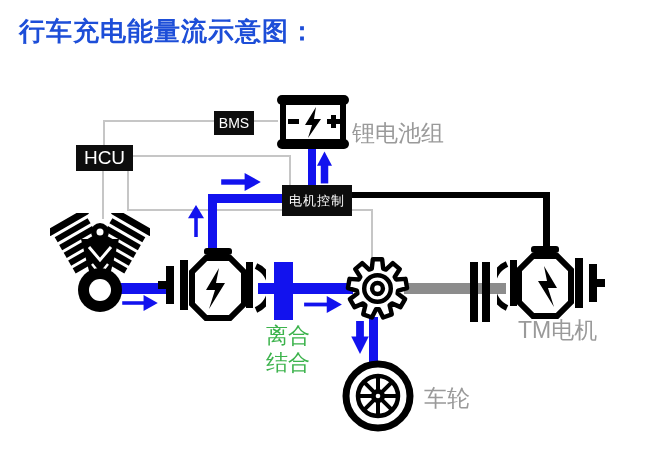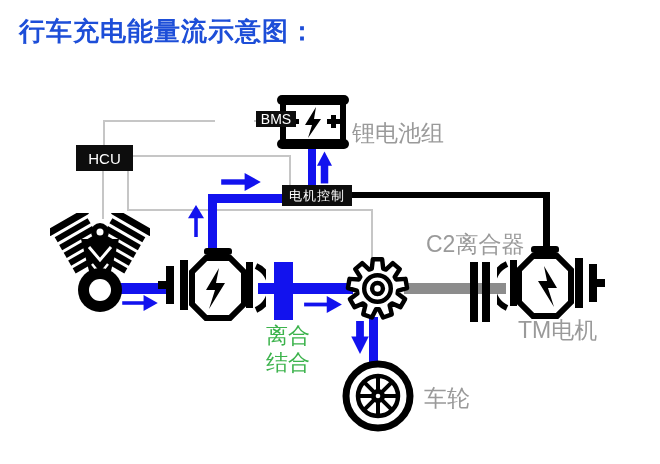--- a/index.html
+++ b/index.html
@@ -29,23 +29,23 @@
   
   .arrow{z-index:3;}
   .arrow svg polygon,.arrow svg rect{fill:var(--blue);}
   
   .icon{z-index:4;}
   
   .chipbox{
     background:#0d0d0d;color:#fff;display:flex;align-items:center;justify-content:center;
     z-index:5;font-family:"Liberation Sans","DejaVu Sans",sans-serif;
   }
-  .bms{left:214px;top:111px;width:40px;height:16px;font-size:14px;margin-left:42px;}
-  .hcu{left:76px;top:145px;width:57px;height:26px;font-size:15px;}
-  .mcu{left:282px;top:185px;width:70px;height:21px;font-size:13px;letter-spacing:1px;}
+  .bms{left:214px;top:111px;width:40px;height:24px;font-size:14px;}
+  .hcu{left:76px;top:145px;width:57px;height:26px;font-size:19px;}
+  .mcu{left:282px;top:185px;width:70px;height:31px;font-size:13px;letter-spacing:1px;}
   
   .lbl{color:var(--label-gray);font-size:23px;font-weight:400;white-space:nowrap;z-index:5;letter-spacing:0px;}
   .lbl-battery{left:352px;top:110px;margin-top:8px;}
   .lbl-engine{left:68px;top:314px;}
   .lbl-isg{left:170px;top:318px;}
   .lbl-c1{left:243px;top:228px;}
   .lbl-c2{left:426px;top:229px;}
   .lbl-tm{left:518px;top:315px;}
   .lbl-wheel{left:424px;top:383px;}
   .lbl-green{left:266px;top:322px;color:var(--green);font-size:22px;line-height:27px;font-weight:400;text-align:left;z-index:5;}
@@ -223,21 +223,20 @@
       <span>BMS</span>
     </div>
   <div class="abs chipbox hcu">
       <span>HCU</span>
     </div>
   <div class="abs chipbox mcu">
       <span>电机控制</span>
     </div>
 
   <div class="abs lbl lbl-battery">锂电池组</div>
-  <div class="abs lbl lbl-c2">C2离合器</div>
   <div class="abs lbl lbl-tm">TM电机</div>
   <div class="abs lbl lbl-wheel">车轮</div>
 
   <div class="abs lbl-green">
     <div>离合</div>
     <div>结合</div>
   </div>
 
 
 </div>

